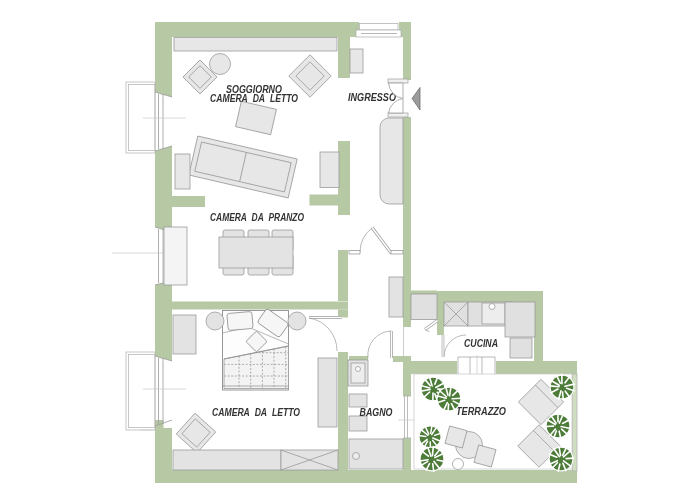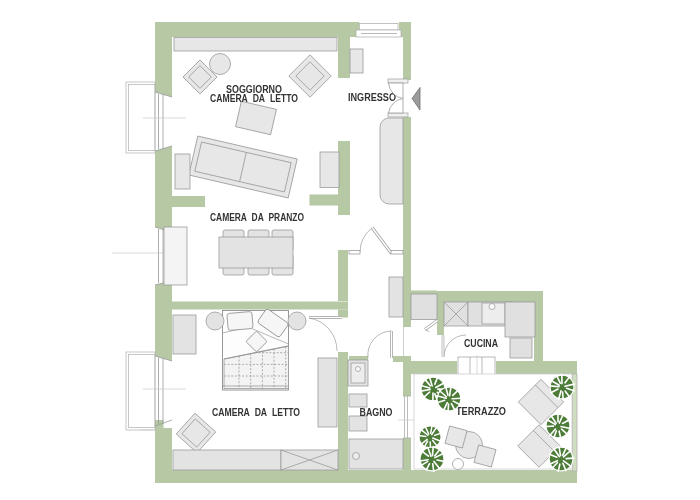--- a/index.html
+++ b/index.html
@@ -1,16 +1,16 @@
 <!DOCTYPE html>
 <html><head>
 <meta charset="utf-8">
 <style>
 html,body{margin:0;padding:0;background:#ffffff;}
-#plan{width:638px;height:500px;position:relative;font-family:"Liberation Sans",sans-serif;}
+#plan{width:638px;height:500px;position:relative;font-family:"Liberation Sans",sans-serif;font-style:italic;}
 text{font-family:"Liberation Sans",sans-serif;font-weight:bold;fill:#333;font-size:10.2px;}
 </style>
 </head>
 <body>
 <div id="plan">
 <svg width="700" height="500" viewBox="0 0 700 500" xmlns="http://www.w3.org/2000/svg">
 <defs>
 <g id="plant">
 <circle cx="0" cy="0" r="11" fill="#4c7c38" stroke="#ffffff" stroke-width="1"></circle>
 <g stroke="#ffffff" stroke-width="1.5" stroke-linecap="round">

